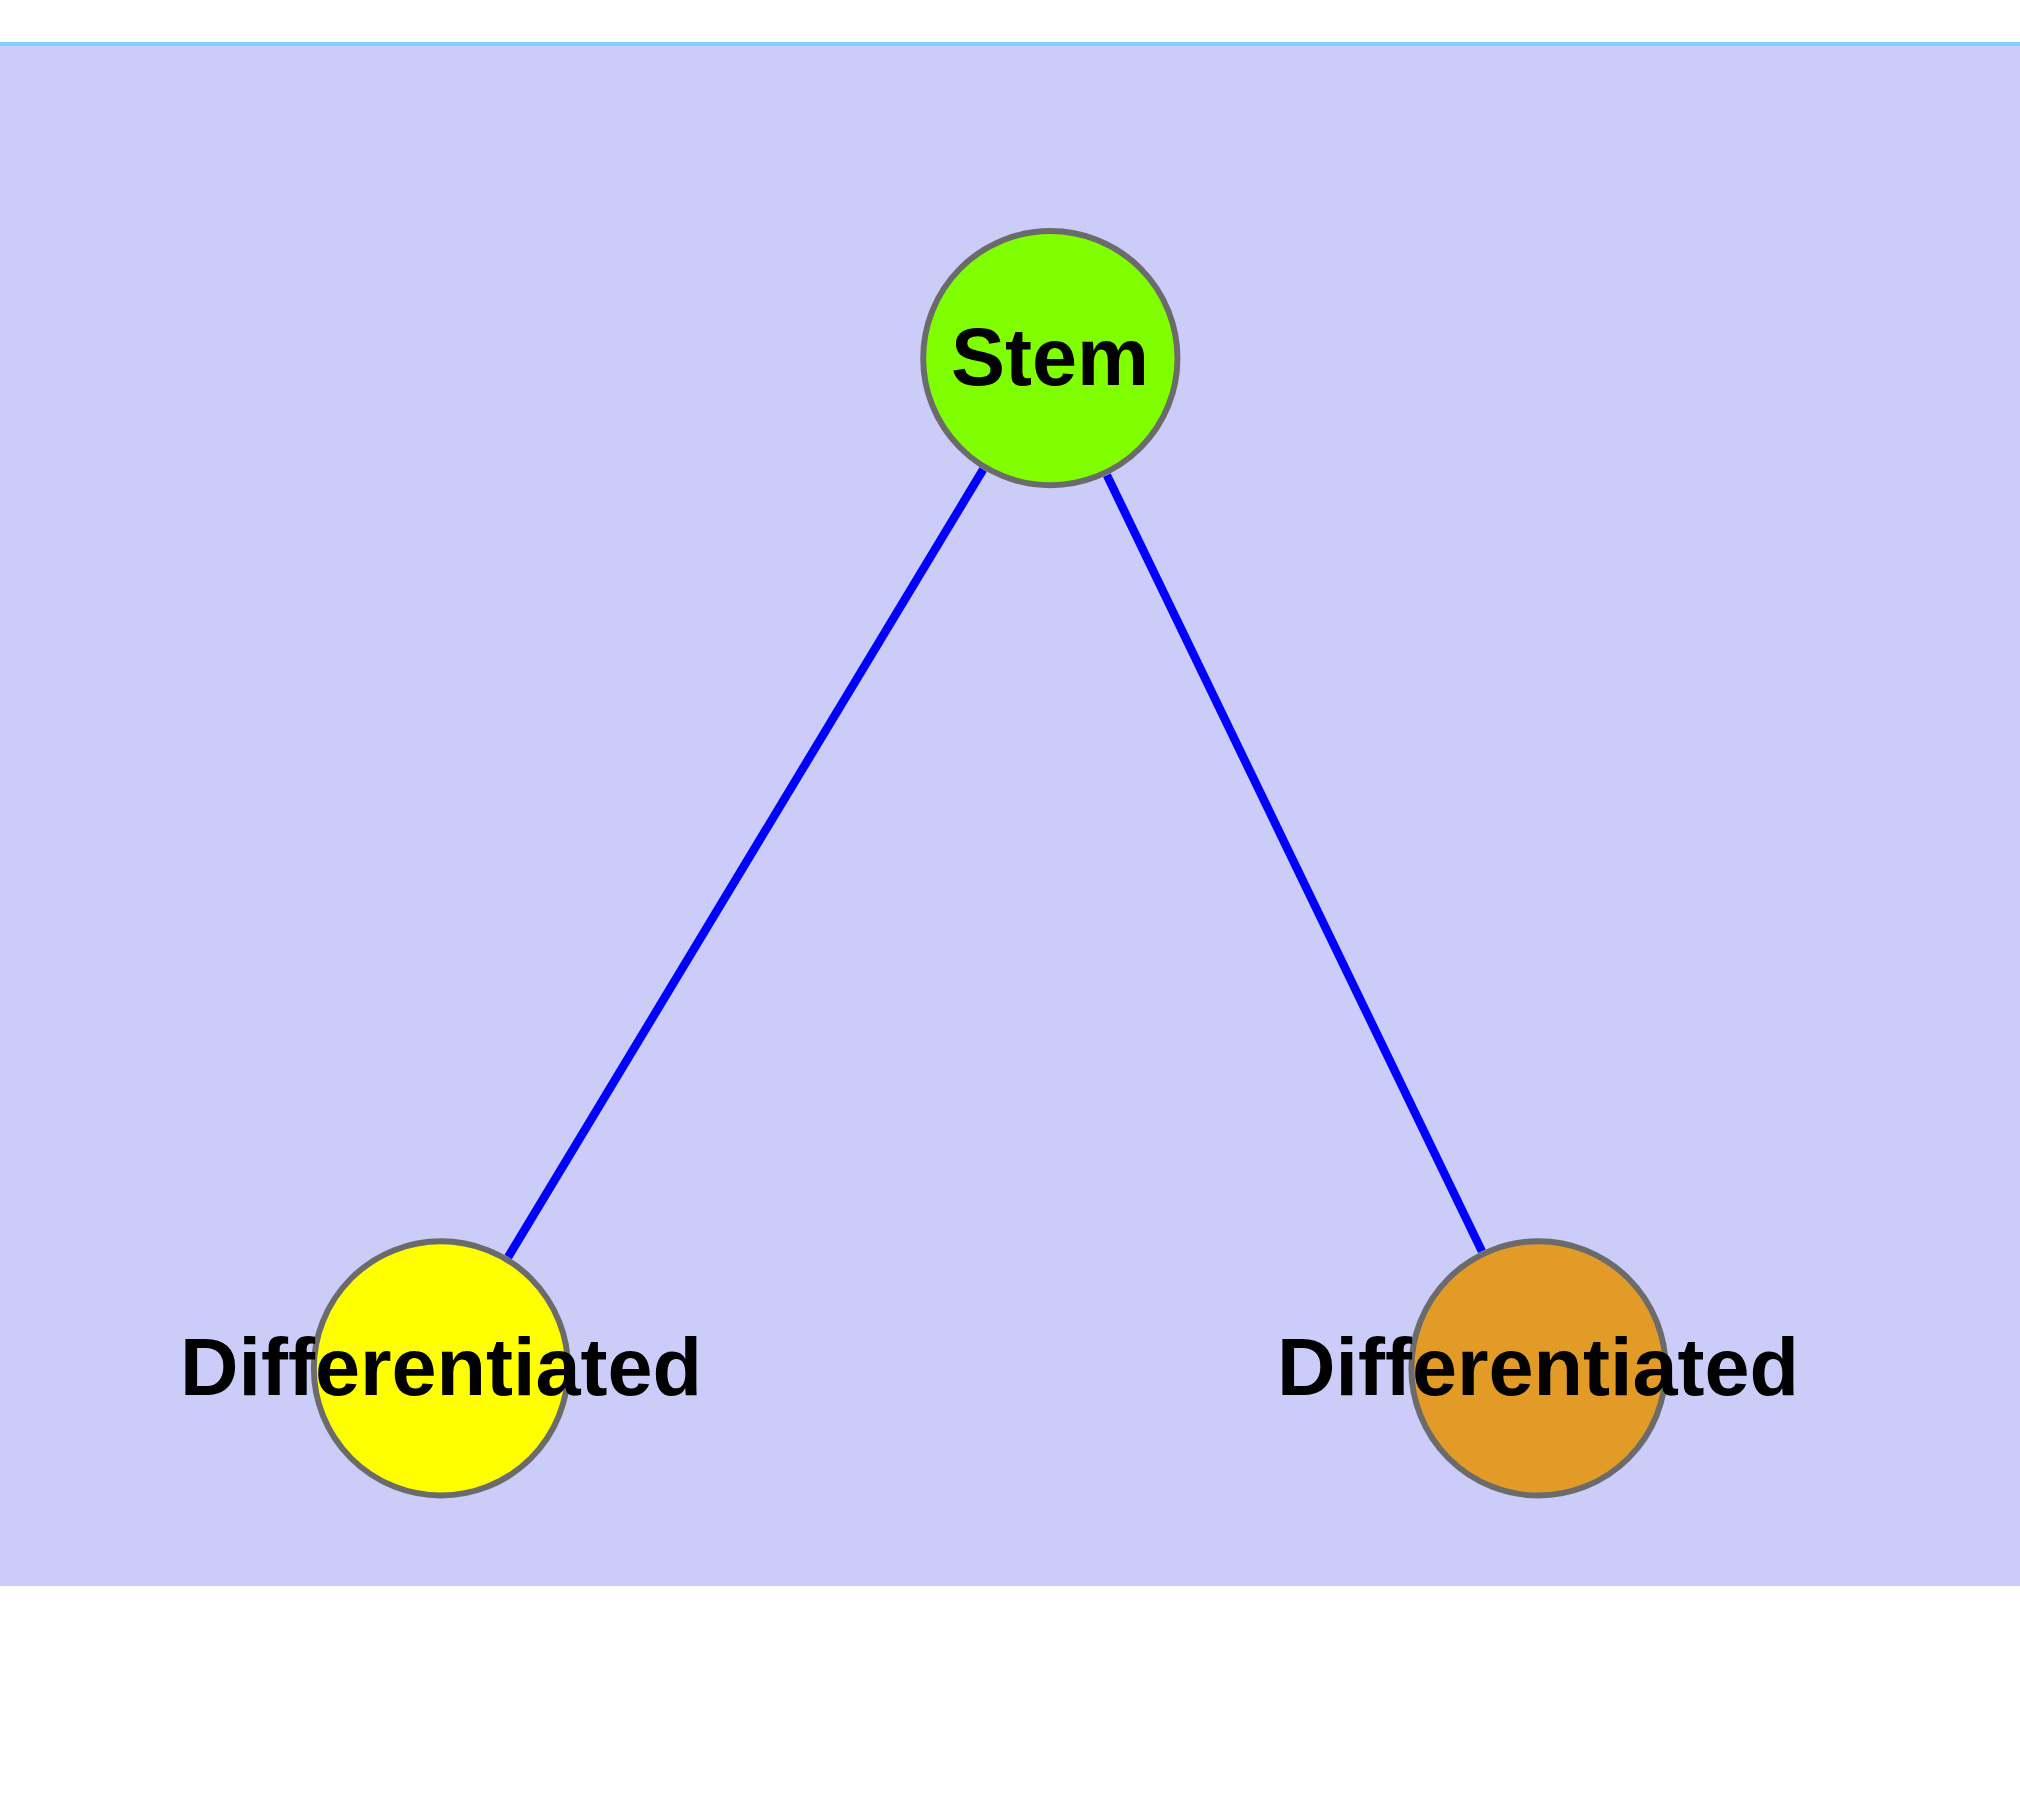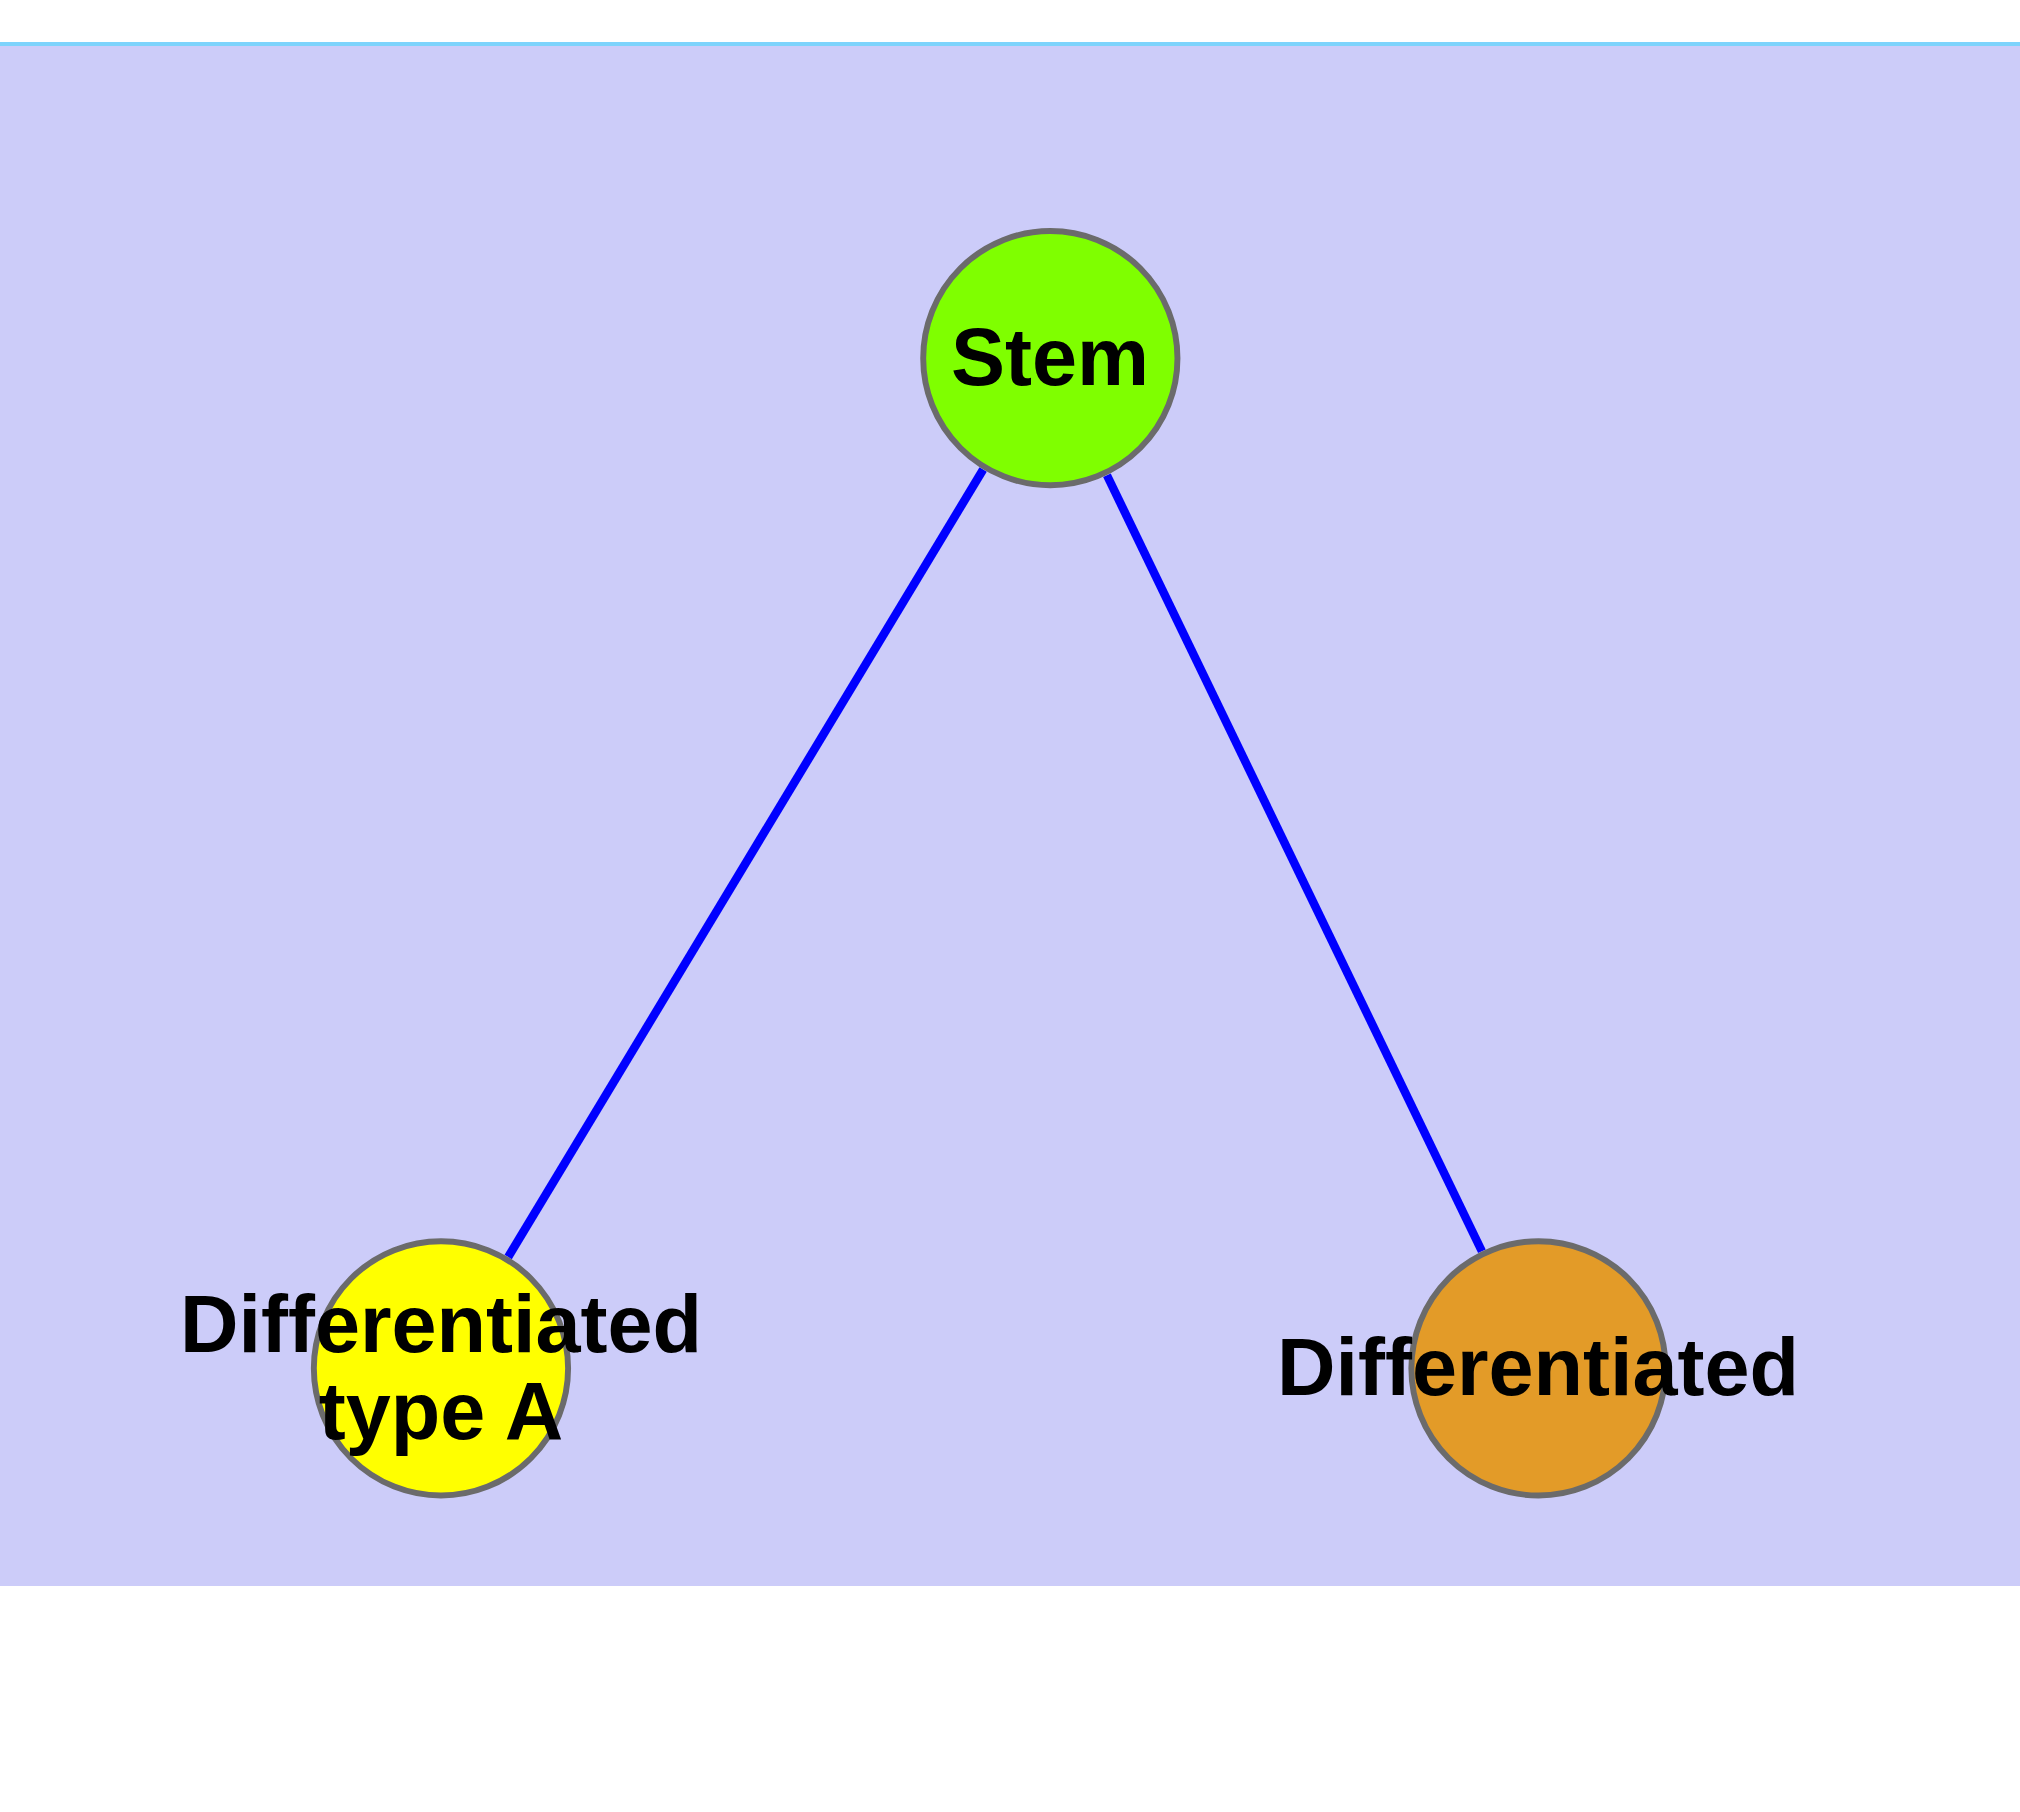--- a/index.html
+++ b/index.html
@@ -63,18 +63,18 @@
 
     <g>
       <circle id="node-stem" cx="1239" cy="373" r="150" fill="#7fff00" stroke="#6b6b6b" stroke-width="7"></circle>
       <circle id="node-diff_a" cx="520" cy="1565" r="150" fill="#ffff00" stroke="#6b6b6b" stroke-width="7"></circle>
       <circle id="node-diff_b" cx="1815" cy="1565" r="150" fill="#e39b28" stroke="#6b6b6b" stroke-width="7"></circle>
     </g>
   </svg>
 
   <div class="node-label" id="label-stem" style="left: 1050px; top: 316px; font-size: 81px; font-weight: bold; color: rgb(0, 0, 0);">Stem</div>
 
-  <div class="node-label multiline" id="label-diff_a" style="left: 441px; top: 1326px; font-size: 81px; font-weight: bold; color: rgb(0, 0, 0);"><span>Differentiated</span><br><span>type A</span></div>
+  <div class="node-label multiline" id="label-diff_a" style="left: 441px; top: 1326px; font-size: 81px; font-weight: bold; color: rgb(0, 0, 0);"><span>Differentiated</span><br></div>
 
   <div class="node-label multiline" id="label-diff_b" style="left: 1538px; top: 1326px; font-size: 81px; font-weight: bold; color: rgb(0, 0, 0);"><span>Differentiated</span><br></div>
 
 </div>
 
 
 </body></html>

